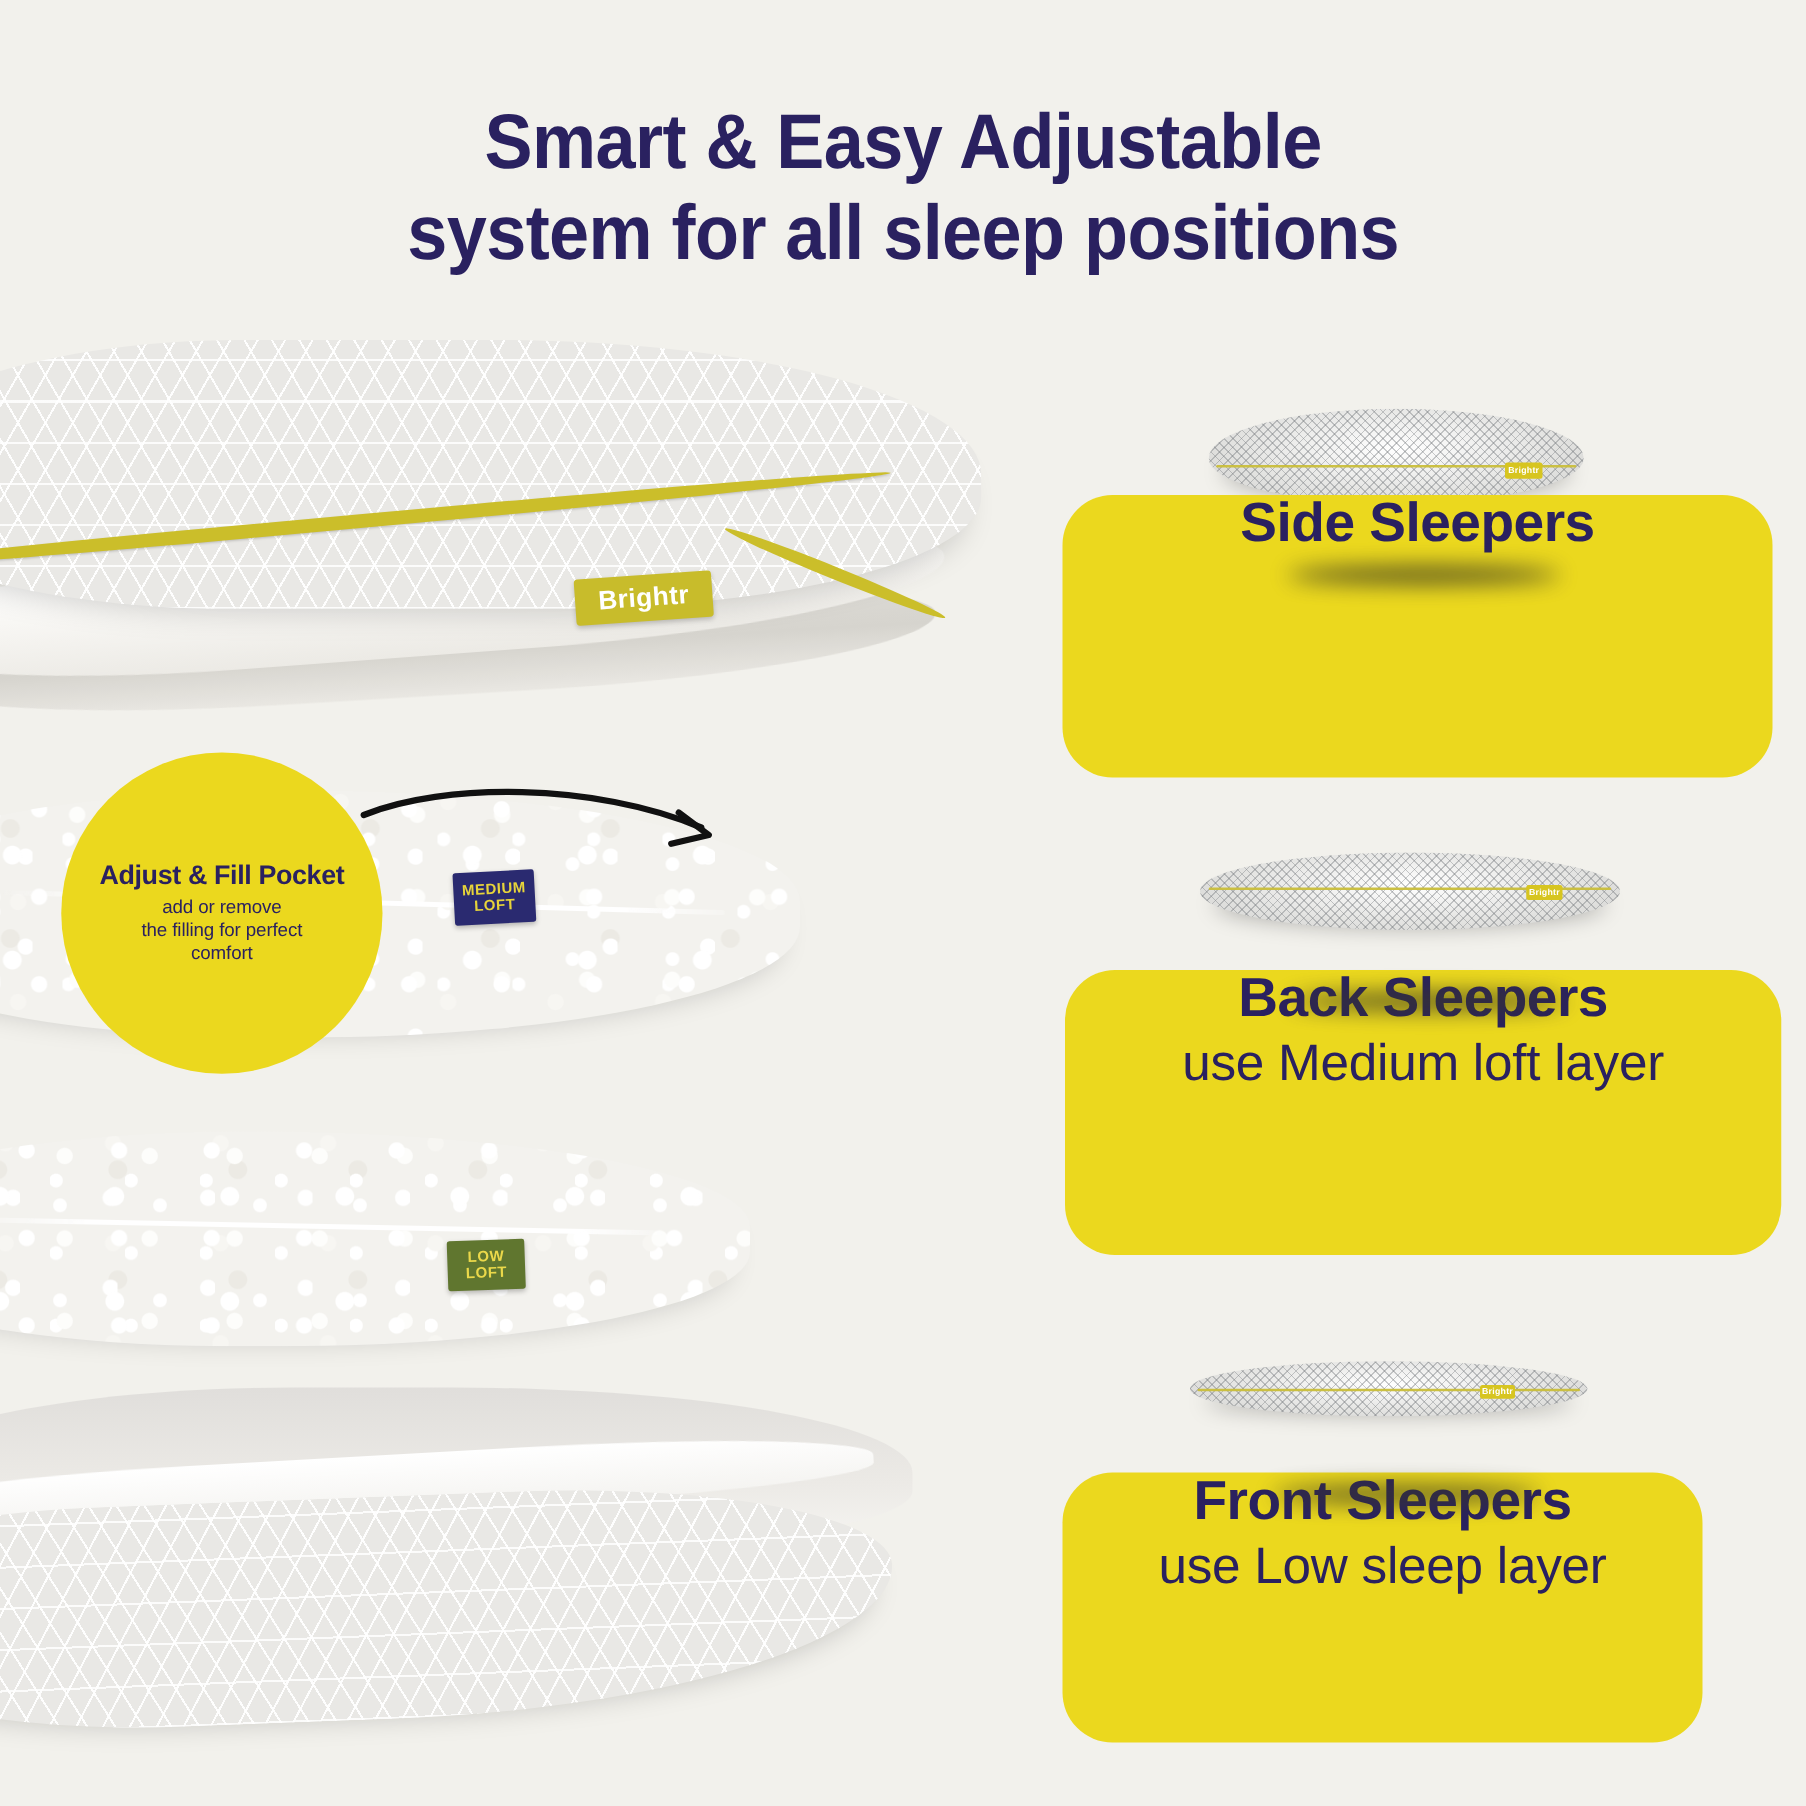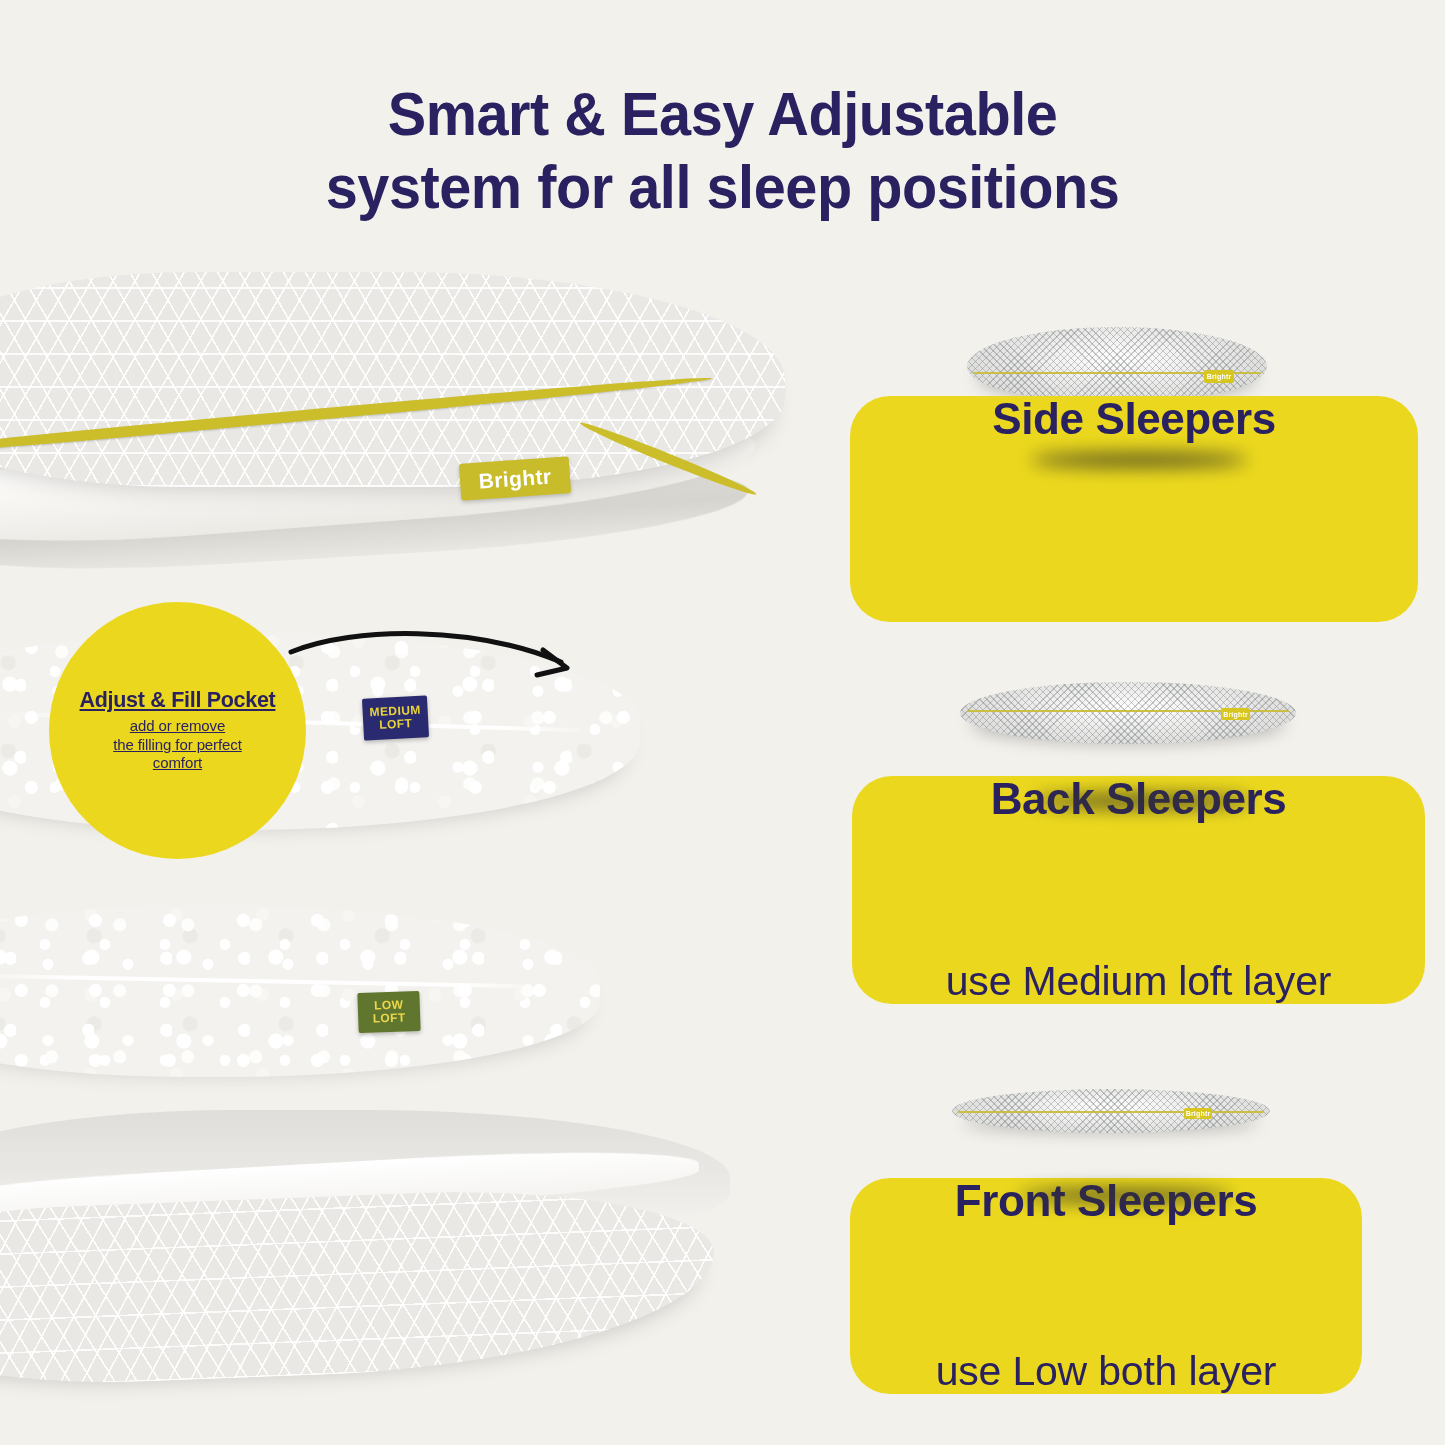--- a/index.html
+++ b/index.html
@@ -29,21 +29,21 @@
   }
 
   
   .callout {
     position:absolute;
     background:#EBD81E;
     border-radius:40px;
     display:flex;
     flex-direction:column;
     align-items:center;
-    justify-content:space-between;
+    justify-content:flex-start;
     color:#2A2160;
     overflow:hidden;
   }
   .callout .c-title {
     font-weight:bold;
     font-size:44px;
     line-height:1.05;
     letter-spacing:-0.4px;
     margin-bottom:6px;
   }
@@ -77,21 +77,20 @@
     width:257px; height:257px;
     border-radius:50%;
     background:#EBD81E;
     color:#2A2160;
     display:flex;
     flex-direction:column;
     align-items:center;
     justify-content:center;
     text-align:center;
     padding:0 8px;
-    text-decoration:underline;
   }
   .circle-callout .cc-title {
     font-weight:bold;
     font-size:21.5px;
     letter-spacing:-0.3px;
     margin-bottom:4px;
   }
   .circle-callout .cc-body {
     font-weight:300;
     font-size:15px;
@@ -370,17 +369,17 @@
   </div>
   <div class="shadow-blob sb2"></div>
 
   <div class="mini mini3">
     <div class="pad"></div>
     <div class="piping-line"></div>
     <div class="mini-tag">Brightr</div>
   </div>
   <div class="callout card3">
     <div class="c-title">Front Sleepers</div>
-    <div class="c-sub">use Low both layer</div>
+    <div class="c-sub">use Low sleep layer</div>
   </div>
   <div class="shadow-blob sb3"></div>
 
 </div>
 
 </body></html>

